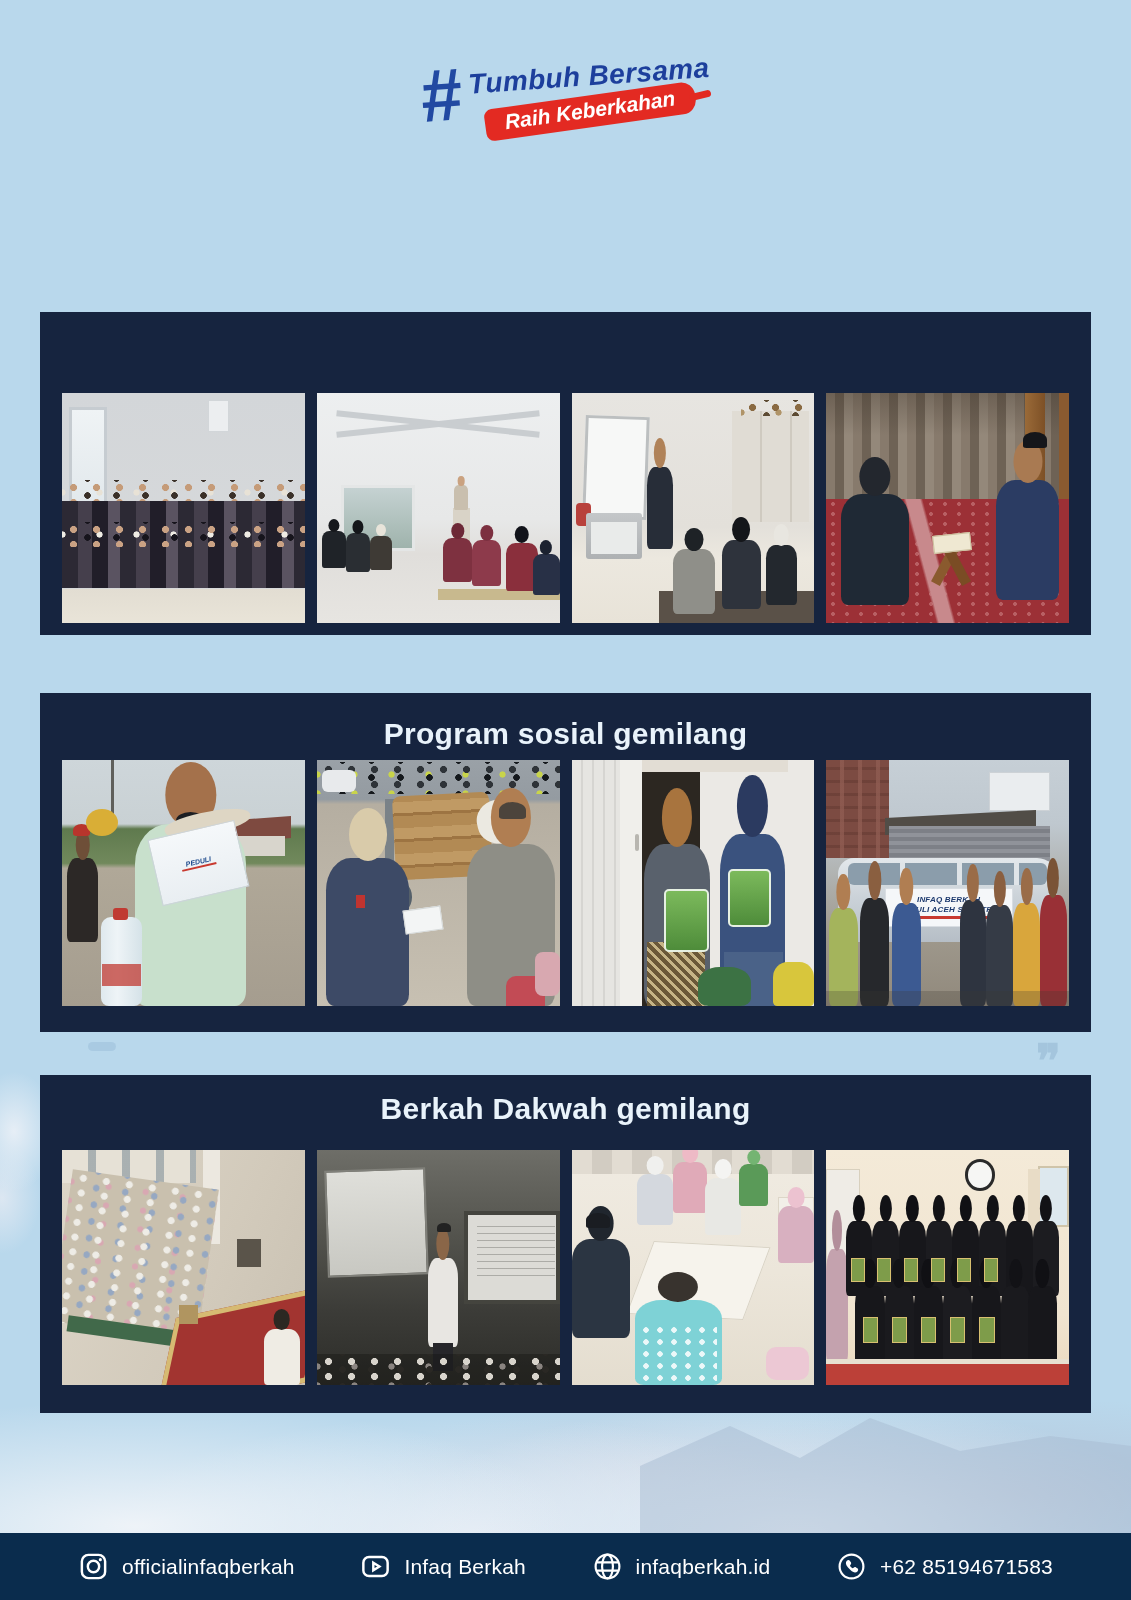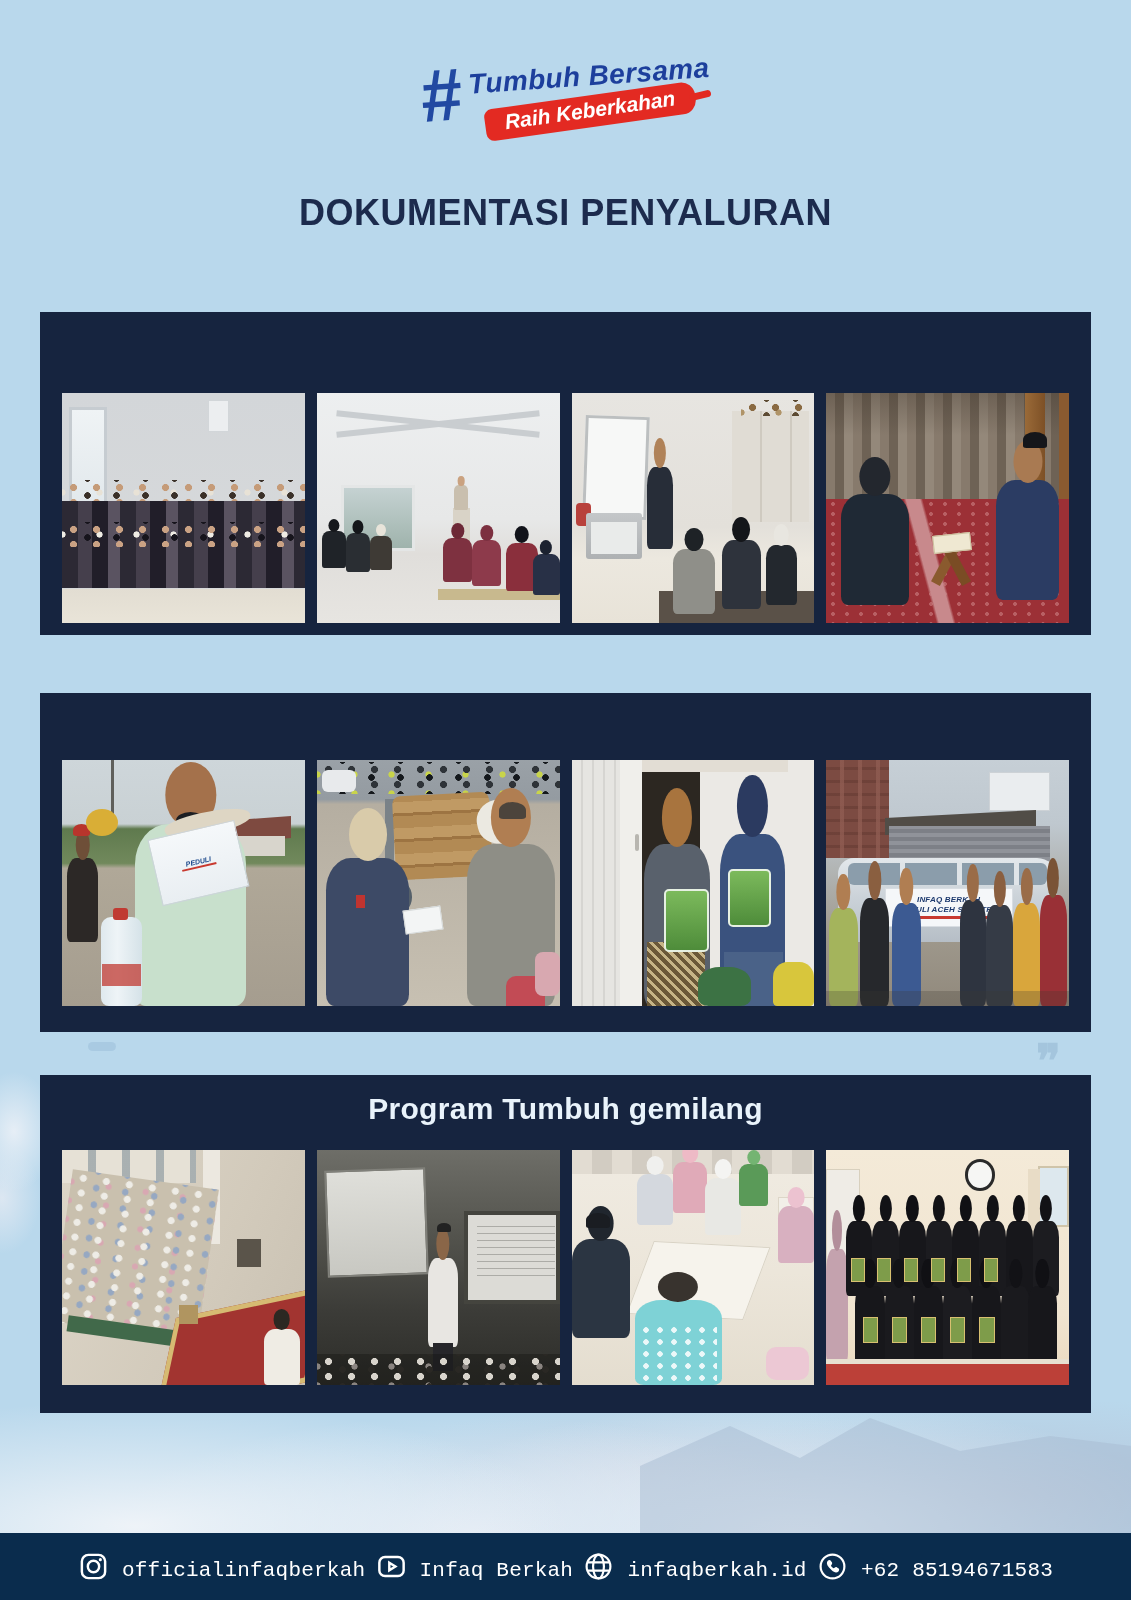--- a/index.html
+++ b/index.html
@@ -58,21 +58,21 @@
   .mountains{position:absolute;left:0;top:1396px;width:1131px;height:137px;}
   .cloudleft{position:absolute;left:-34px;top:1065px;width:120px;height:190px;background:
     radial-gradient(50% 45% at 40% 35%,#e6eef6 0%,rgba(230,238,246,0) 70%),
     radial-gradient(46% 42% at 30% 70%,#dce7f2 0%,rgba(220,231,242,0) 70%);}
   .swirl{position:absolute;color:#93b7d2;opacity:.55;font-family:"DejaVu Serif",serif;font-weight:bold;}
   .dash{position:absolute;width:28px;height:9px;background:#9cc0da;border-radius:5px;opacity:.55;}
 
   
   .footer{position:absolute;left:0;right:0;bottom:0;height:67px;background:#0a2c4d;
           display:flex;align-items:center;justify-content:space-between;padding:0 78px;box-sizing:border-box;}
-  .fitem{display:flex;align-items:flex-end;gap:13px;color:#fff;font-size:21px;letter-spacing:.2px;font-family:Liberation Mono, monospace;}
+  .fitem{display:flex;align-items:center;gap:13px;color:#fff;font-size:21px;letter-spacing:.2px;}
   .fitem svg{width:31px;height:31px;display:block;}
 </style>
 </head>
 <body>
 
 <div class="page">
 
   <div class="cloudleft"></div>
   <div class="cloudband"></div>
   <svg class="mountains" viewBox="0 0 1131 137" aria-hidden="true">
@@ -84,21 +84,20 @@
   <div class="brandrow">
     <div class="hashtag">
       <span class="hash">#</span>
       <div class="htcol">
         <span class="ht1">Tumbuh Bersama</span>
         <span class="ribbon">Raih Keberkahan</span>
       </div>
     </div>
   </div>
 
-  <div class="maintitle">DOKUMENTASI PENYALURAN</div>
 
   <div class="panel" id="panel1">
     <div class="row">
 
       <div class="ph" style="background:linear-gradient(180deg,#d3d6d9 0%,#d8dadb 100%);" title="Group photo of students in a white hall">
         <i class="s" style="left:3%;top:6%;width:13%;height:52%;background:linear-gradient(180deg,#eff3f5,#dfe6ea);border:3px solid #c6ccd1;"></i>
         <i class="s" style="left:60%;top:3%;width:8%;height:13%;background:#eceef0;border:1px solid #d2d6d9;"></i>
         <i class="s dots" style="left:0;top:38%;width:100%;height:11%;--d1:#c59b78;--d2:#3a3028;--d3:#e8e2d6;"></i>
         <i class="s" style="left:0;top:47%;width:100%;height:38%;background:repeating-linear-gradient(90deg,#2c2934 0 16px,#453f4c 16px 30px,#211e29 30px 46px,#5a5361 46px 58px);"></i>
         <i class="s dots" style="left:0;top:56%;width:100%;height:11%;--d1:#caa284;--d2:#16141c;--d3:#efece4;"></i>
@@ -144,20 +143,21 @@
         <i class="fg" style="right:4%;bottom:10%;width:26%;height:52%;--c:#2b3c63;--s:#a97a52;"></i>
         <i class="s" style="right:9%;top:17%;width:10%;height:7%;background:#15161a;border-radius:50% 50% 14% 14%;"></i>
         <i class="s" style="left:47%;bottom:16%;width:4%;height:18%;background:#8a5a2e;transform:rotate(28deg);"></i>
         <i class="s" style="left:52%;bottom:16%;width:4%;height:18%;background:#7a4c24;transform:rotate(-28deg);"></i>
         <i class="s" style="left:44%;bottom:31%;width:15%;height:7%;background:#efe8d2;border:1px solid #cbbf9e;transform:rotate(-6deg);"></i>
       </div>
     </div>
   </div>
 
   <div class="panel" id="panel2">
+    <h2>Program sosial gemilang</h2>
     <div class="row">
 
       <div class="ph" style="background:linear-gradient(180deg,#ced6da 0%,#c9d1d4 26%,#5f7a4e 28%,#71895c 42%,#b0a898 44%,#a59d8f 100%);" title="Man carrying an aid box and drinking water outdoors">
         <i class="s" style="left:20%;top:0;width:1.5%;height:28%;background:#5f5f5b;"></i>
         <i class="s" style="right:6%;top:24%;width:34%;height:9%;background:#7e4a40;transform:skewY(-4deg);"></i>
         <i class="s" style="right:8%;top:31%;width:28%;height:8%;background:#d8d5cc;"></i>
         <i class="fg" style="left:2%;bottom:26%;width:13%;height:34%;--c:#2c2826;--s:#6e4f38;"></i>
         <i class="s" style="left:4.5%;top:26%;width:7%;height:5%;background:#b8352c;border-radius:50% 50% 20% 20%;"></i>
         <i class="s" style="left:10%;top:20%;width:13%;height:11%;background:#d9ae36;border-radius:50%;"></i>
         <i class="fg" style="left:30%;bottom:0;width:46%;height:74%;--c:#c8e0cc;--s:#a4714b;"></i>
@@ -224,21 +224,21 @@
         <i class="fg" style="left:55%;bottom:0;width:11%;height:43%;--c:#2e3440;--s:#9a6c48;"></i>
         <i class="fg" style="left:66%;bottom:0;width:11%;height:41%;--c:#353b46;--s:#8a5f40;"></i>
         <i class="fg" style="left:77%;bottom:0;width:11%;height:42%;--c:#d9a63c;--s:#9a6c48;"></i>
         <i class="fg" style="left:88%;bottom:0;width:11%;height:45%;--c:#993036;--s:#7a5336;"></i>
         <i class="s" style="left:0;bottom:0;width:100%;height:6%;background:rgba(60,55,48,.25);"></i>
       </div>
     </div>
   </div>
 
   <div class="panel" id="panel3">
-    <h2>Program Tumbuh gemilang</h2>
+    <h2>Berkah Dakwah gemilang</h2>
     <div class="row">
 
       <div class="ph" style="background:linear-gradient(115deg,#ddd6c8 0%,#d2cabb 60%,#c9c1b2 100%);" title="Large congregation seated inside a mosque">
         <i class="s" style="left:0;top:0;width:55%;height:14%;background:repeating-linear-gradient(90deg,transparent 0 26px,rgba(154,164,168,.8) 26px 34px),#e6e1d6;"></i>
         <i class="s" style="left:58%;top:0;width:7%;height:40%;background:#ece8e0;"></i>
         <i class="s dots" style="left:0;top:12%;width:60%;height:66%;transform:skewY(8deg) skewX(-8deg);background-color:#c9c0ae;--d1:#eeece6;--d2:#96a8c2;--d3:#d8a8b2;"></i>
         <i class="s" style="left:2%;top:74%;width:52%;height:7%;background:#41694a;transform:rotate(8deg);"></i>
         <i class="s" style="right:-6%;bottom:-4%;width:60%;height:34%;background:#a23430;border:5px solid #d6ba72;transform:rotate(-12deg) skewX(-24deg);"></i>
         <i class="s" style="right:18%;top:38%;width:10%;height:12%;background:#5a544a;"></i>
         <i class="s" style="left:48%;bottom:26%;width:8%;height:8%;background:#b09560;"></i>

